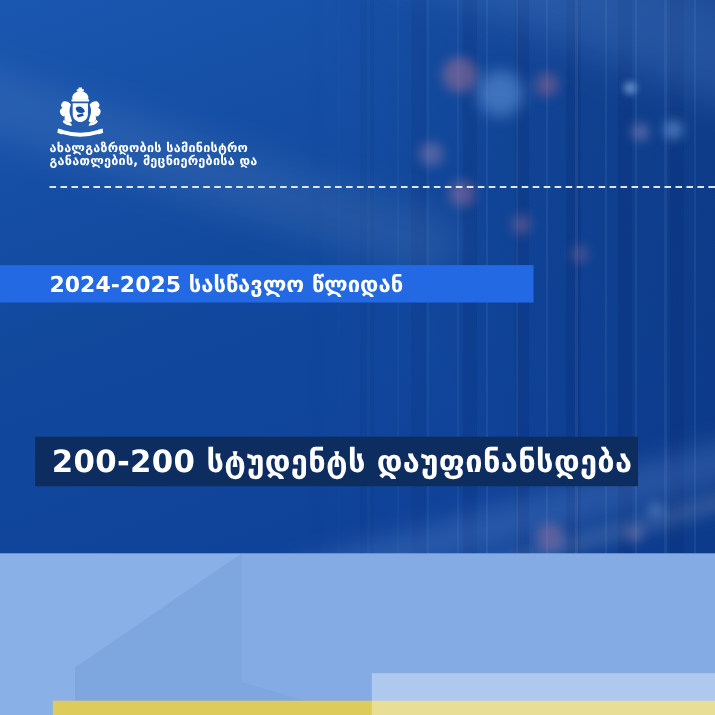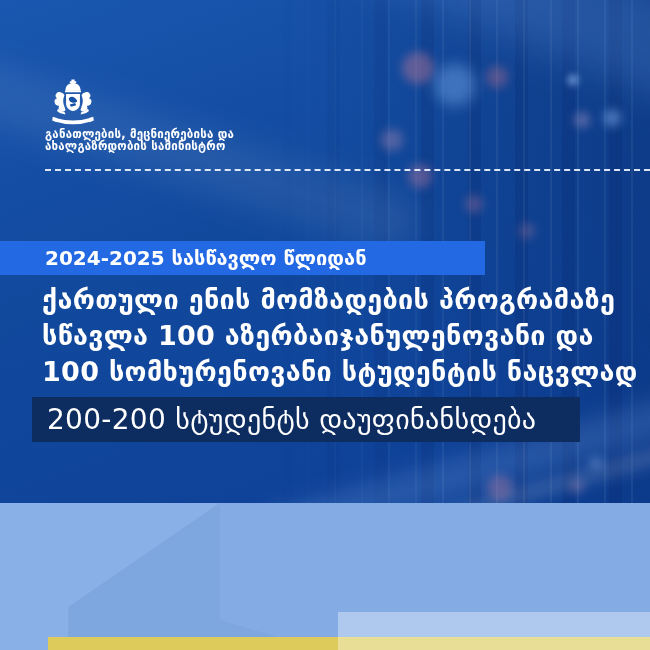--- a/index.html
+++ b/index.html
@@ -44,21 +44,21 @@
     color:#FFFFFF;font-weight:bold;font-size:20px;line-height:34px;
     padding-left:45px;box-sizing:border-box;white-space:nowrap;
   }
   .bodytext{
     position:absolute;left:42px;top:282px;color:#FFFFFF;font-weight:bold;
     font-size:27px;line-height:36px;white-space:nowrap;letter-spacing:0.3px;
   }
   .highlight{
     position:absolute;left:32px;top:397px;width:548px;height:45px;
     background:var(--highlight-bg,#0D2C60);
-    color:#FFFFFF;font-weight:normal;font-size:28px;
+    color:#FFFFFF;font-weight:bold;font-size:28px;
     display:flex;align-items:center;padding-left:15px;box-sizing:border-box;
     white-space:nowrap;letter-spacing:0.3px;
   }
   
   .light-section{position:absolute;left:0;top:503px;width:650px;height:147px;
                  background:var(--light-section-bg,#8AB1E7);}
   .wedge-a{position:absolute;inset:0;background:rgba(50,90,170,0.13);
            clip-path:polygon(33.8% 0%,33.8% 79.6%,49.2% 100%,10.5% 100%,10.5% 70.7%);}
   .wedge-b{position:absolute;inset:0;background:rgba(60,100,180,0.07);
            clip-path:polygon(33.8% 0%,100% 0%,100% 100%,49.2% 100%,33.8% 79.6%);}
@@ -109,33 +109,28 @@
 
     <path d="M66,30 c5,-6 12,-7 15,-3 c3,3 2,7 -1,9 c4,1 6,5 4,9 c-1,4 -5,6 -8,5 c2,4 1,8 -3,10 c-3,2 -7,1 -9,-2 l2,-6 c2,-5 3,-10 2,-15 z"></path>
     <path d="M78,56 q-6,6 -12,6 l-2,4 q9,1 16,-6 z"></path>
 
     <path d="M18,73 q32,10 64,0 l0,7 q-32,10 -64,0 z"></path>
     <path d="M12,71 l8,2 l-1,8 l-8,-3 z"></path>
     <path d="M88,71 l-8,2 l1,8 l8,-3 z"></path>
   </svg>
 
   <div class="ministry">
+    <div>ახალგაზრდობის სამინისტრო</div>
     <div>განათლების, მეცნიერებისა და</div>
-    <div>ახალგაზრდობის სამინისტრო</div>
   </div>
 
   <div class="dashline"></div>
 
   <div class="badge">2024-2025 სასწავლო წლიდან</div>
 
-  <div class="bodytext">
-    <div>ქართული ენის მომზადების პროგრამაზე</div>
-    <div>სწავლა 100 აზერბაიჯანულენოვანი და</div>
-    <div>100 სომხურენოვანი სტუდენტის ნაცვლად</div>
-  </div>
 
   <div class="highlight">200-200 სტუდენტს დაუფინანსდება</div>
 
   <div class="light-section">
     <div class="wedge-a"></div>
     <div class="wedge-b"></div>
   </div>
   <div class="yellow-bar"></div>
   <div class="white-overlay"></div>
 

